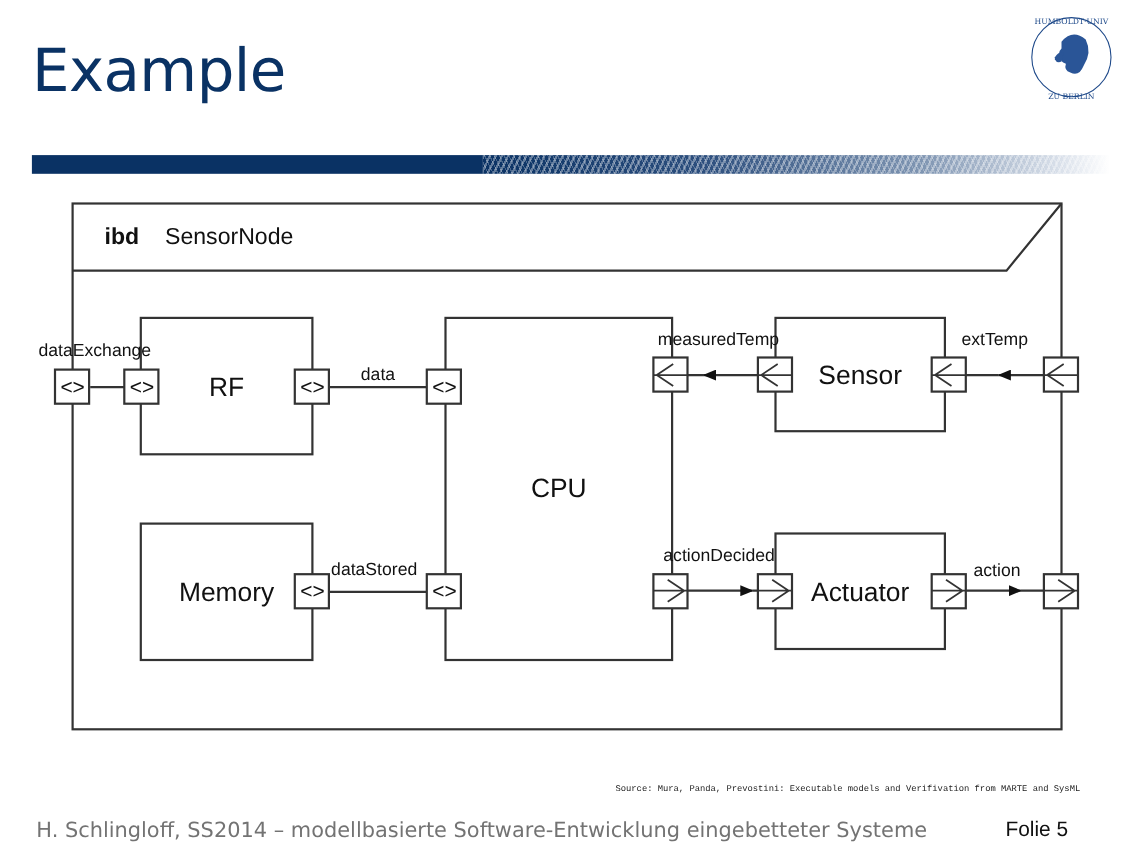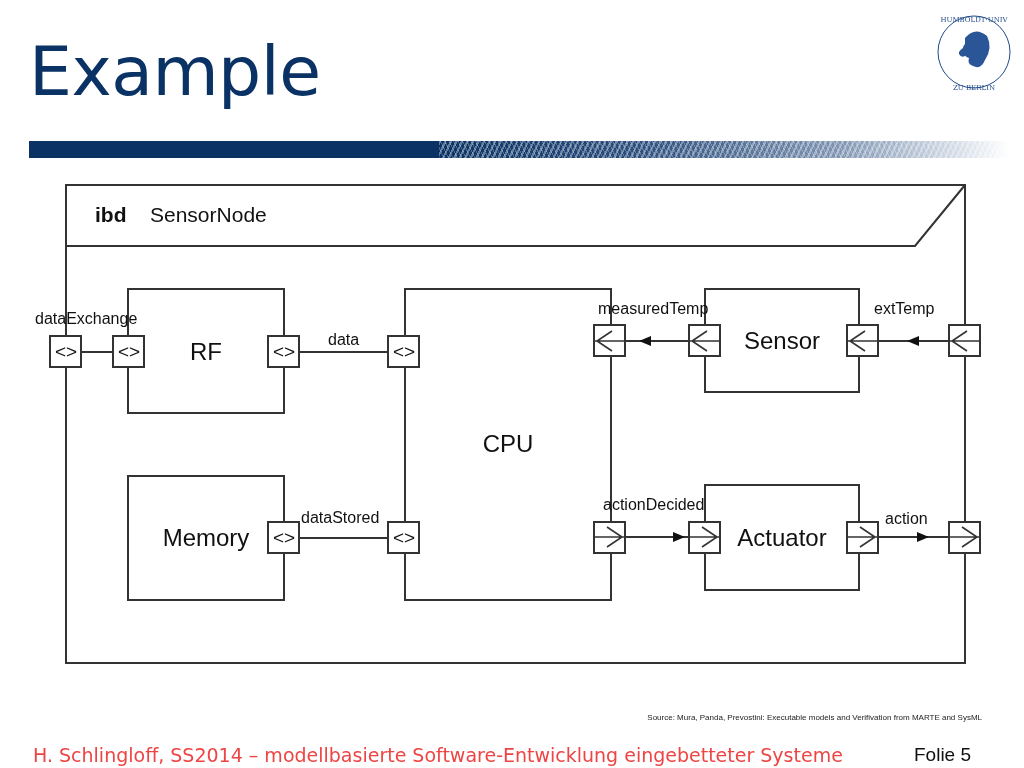--- a/index.html
+++ b/index.html
@@ -1,32 +1,32 @@
 <!DOCTYPE html>
 <html><head>
 <meta charset="utf-8">
 <style>
   html, body { margin:0; padding:0; background:#ffffff; }
   body { width:1024px; height:768px; position:relative; overflow:hidden; font-family:"DejaVu Sans", sans-serif; }
-  .title { position:absolute; left:29px; top:38px; font-size:68px; color:#0a3264; letter-spacing:-0.5px; line-height:1; }
+  .title { position:absolute; left:29px; top:38px; font-size:54px; color:#0a3264; letter-spacing:-0.5px; line-height:1; }
   .bar-solid { position:absolute; left:29px; top:141px; width:410px; height:17px; background:#0a3264; }
   .bar-noise { position:absolute; left:439px; top:141px; width:570px; height:17px;
     background: linear-gradient(90deg, #0a3264 0%, #2d4f7e 35%, #7f95b2 70%, #d9e0ea 92%, #ffffff 100%); }
   .bar-noise::after { content:""; position:absolute; inset:0;
     background: repeating-linear-gradient(115deg, rgba(255,255,255,0.35) 0 2px, rgba(255,255,255,0) 2px 5px),
                 repeating-linear-gradient(65deg, rgba(255,255,255,0.25) 0 1px, rgba(255,255,255,0) 1px 4px); }
   .logo { position:absolute; left:935px; top:8px; width:78px; height:88px;text-decoration:underline; }
   svg.diagram { position:absolute; left:0; top:0; }
   .diagram text { font-family:"Liberation Sans", sans-serif; fill:#111; }
   .lbl { font-size:16px; }
   .blk { font-size:24px; }
   .frame-title-bold { font-size:21px; font-weight:bold; }
   .frame-title { font-size:21px; }
-  .source { position:absolute; right:42px; top:713px; font-size:8px; color:#222; font-family:Liberation Sans, sans-serif; }
-  .footer { position:absolute; left:33px; top:744px; font-size:19px; color:#ef4444; font-family:"DejaVu Sans", sans-serif; }
+  .source { position:absolute; right:42px; top:713px; font-size:8px; color:#222; font-family:Liberation Mono, monospace; }
+  .footer { position:absolute; left:33px; top:744px; font-size:19px; color:#737373; font-family:"DejaVu Sans", sans-serif; }
   .folie { position:absolute; left:914px; top:744px; font-size:19px; color:#111; font-family:Liberation Sans, sans-serif; }
 </style>
 </head>
 <body>
 
 <div class="title">Example</div>
 
 <div class="logo">
   <svg width="78" height="88" viewBox="0 0 78 88">
     <circle cx="39" cy="44" r="36" fill="none" stroke="#1f4a8a" stroke-width="1"></circle>

